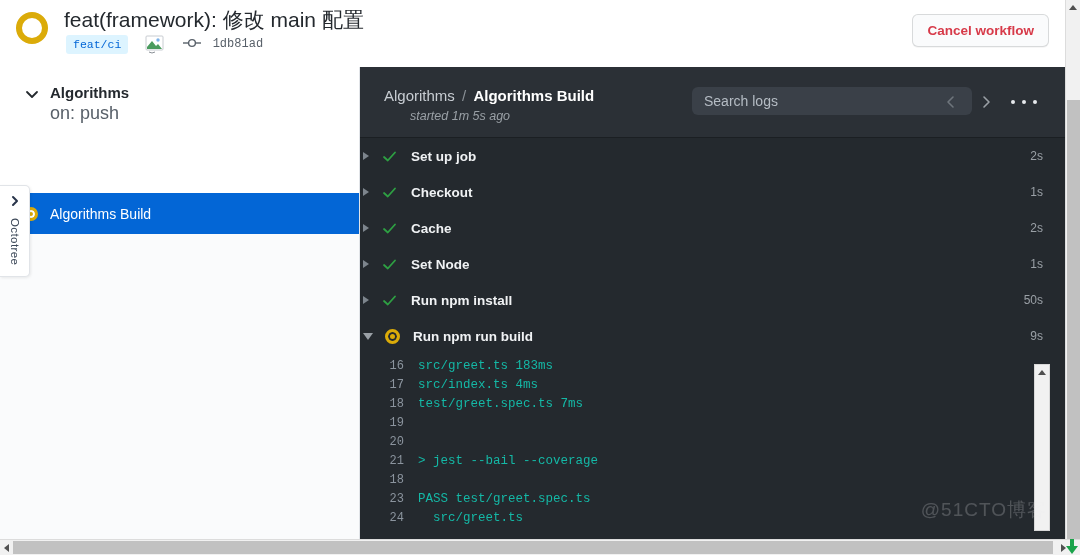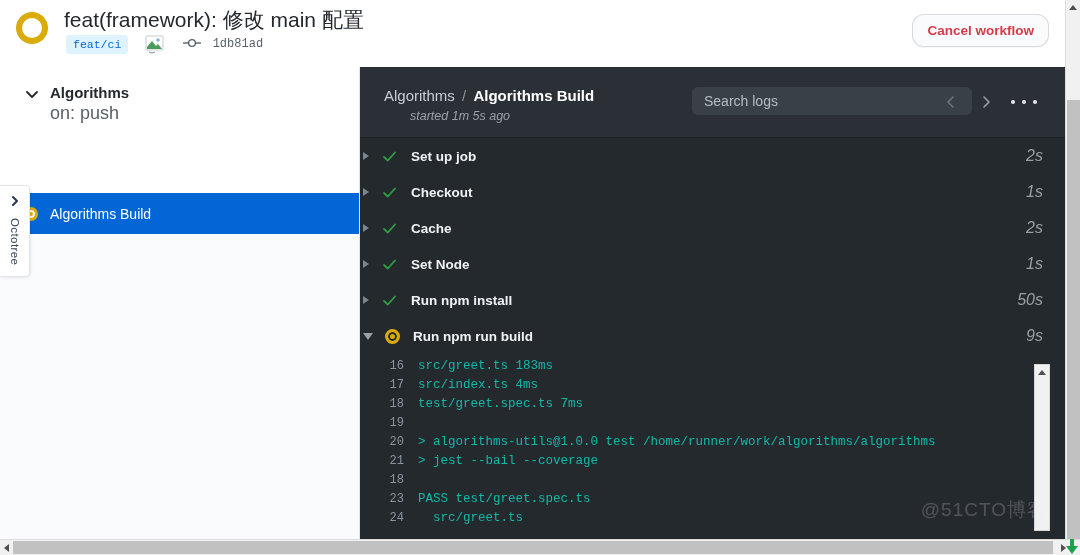--- a/index.html
+++ b/index.html
@@ -38,21 +38,21 @@
     width: 20px; height: 20px; position: relative; top: 1px;
   }
   .commit-icon { display: inline-block; vertical-align: middle; margin-left: 14px; position: relative; top: 1px; }
   .commit-sha {
     display: inline-block; vertical-align: middle; margin-left: 7px;
     font-family: "Liberation Mono", monospace; font-size: 12px; color: #586069;
   }
   .cancel-btn {
     position: absolute; right: 16px; top: 14px;
     background: #fafbfc; border: 1px solid rgba(27,31,35,0.15);
-    border-radius: 12px; color: #d73a49;
+    border-radius: 6px; color: #d73a49;
     font-size: 13.5px; font-weight: 600; padding: 8px 14px;
     cursor: pointer; box-shadow: 0 1px 0 rgba(27,31,35,0.04);
     font-family: "Liberation Sans", sans-serif;
   }
 
   
   .left-panel {
     position: absolute; left: 0; top: 67px; width: 360px; height: 472px;
     background: #fafbfc; border-right: 1px solid #e1e4e8;
   }
@@ -141,21 +141,21 @@
     border-left: 5px solid transparent; border-right: 5px solid transparent;
     border-top: 7px solid #9aa0a6; border-bottom: none;
   }
   .step-ico { width: 17px; height: 17px; flex: 0 0 auto; margin-right: 13px; }
   .ring-amber {
     width: 15px; height: 15px; border-radius: 50%;
     border: 3px solid #dbab09; background: #dbab09;
     box-shadow: inset 0 0 0 2px #24292e; margin-right: 13px; flex: 0 0 auto;
   }
   .step-name { font-size: 13.5px; font-weight: 700; color: #f0f2f4; flex: 1 1 auto; }
-  .step-dur { font-size: 16px; color: #9aa0a6; font-style: italic; }
+  .step-dur { font-size: 12px; color: #9aa0a6; }
 
   
   .log-body {
     position: relative; margin-top: 2px;
     font-family: "Liberation Mono", monospace; font-size: 12.5px;
   }
   .log-line { height: 19px; display: flex; align-items: center; }
   .log-ln {
     width: 58px; text-align: right; padding-right: 14px;
     color: #8b949e; flex: 0 0 auto; font-size: 12px;
@@ -373,21 +373,20 @@
         <div class="log-line">
           <span class="log-ln">18</span>
           <span class="log-txt">test/greet.spec.ts 7ms</span>
         </div>
         <div class="log-line">
           <span class="log-ln">19</span>
           <span class="log-txt"></span>
         </div>
         <div class="log-line">
           <span class="log-ln">20</span>
-          <span class="log-txt">&gt; algorithms-utils@1.0.0 test /home/runner/work/algorithms/algorithms</span>
         </div>
         <div class="log-line">
           <span class="log-ln">21</span>
           <span class="log-txt">&gt; jest --bail --coverage</span>
         </div>
         <div class="log-line">
           <span class="log-ln">18</span>
           <span class="log-txt"></span>
         </div>
         <div class="log-line">

